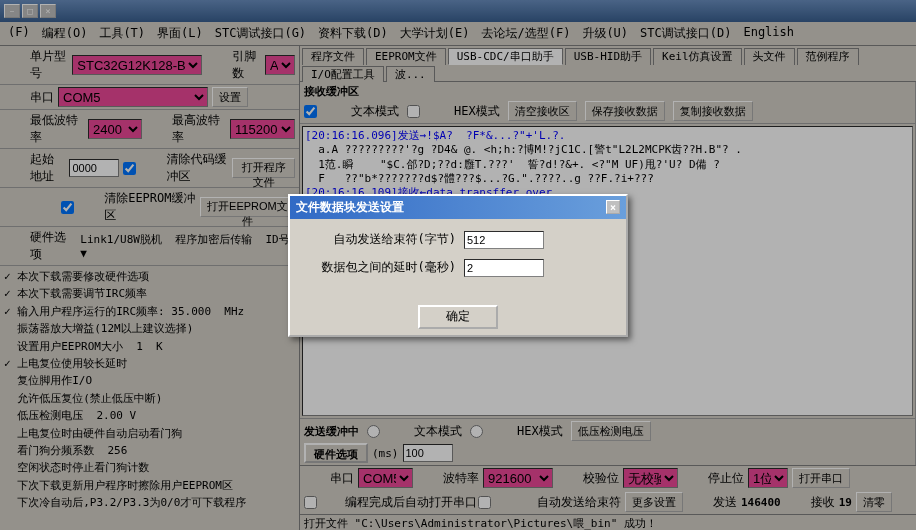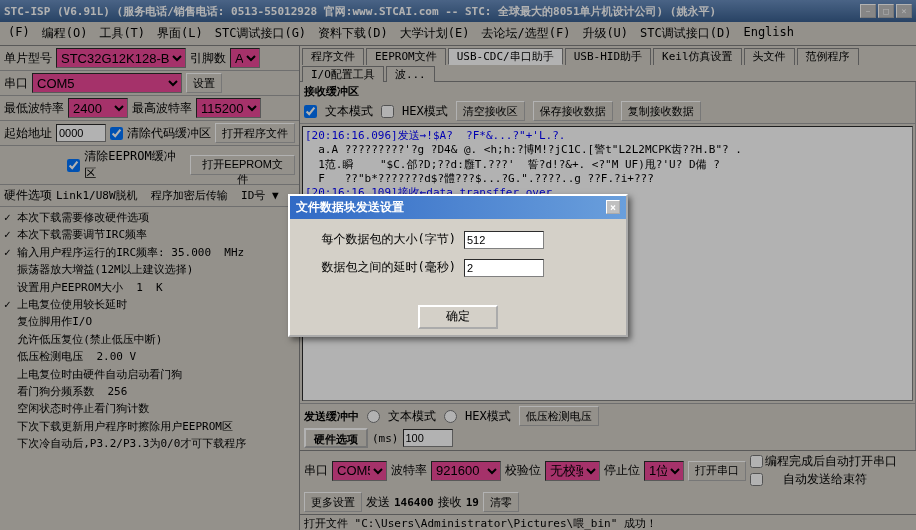--- a/index.html
+++ b/index.html
@@ -78,21 +78,21 @@
     }
     
     .toolbar-row {
       display: flex;
       align-items: center;
       padding: 2px 4px;
       gap: 4px;
       border-bottom: 1px solid #a0a0a0;
       background: #d4d0c8;
     }
-    label { font-size: 12px; }
+    label { font-size: 12px; margin-left: 26px; }
     select {
       font-size: 13px;
       background: #ec4899;
       border: 1px inset #808080;
       height: 20px;
     }
     input[type="text"] {
       font-size: 11px;
       background: white;
       border: 1px inset #808080;
@@ -244,21 +244,20 @@
       background: #d4d0c8;
       padding: 1px 4px;
       font-size: 11px;
       border-top: 1px solid #808080;
     }
   </style>
 </head>
 <body>
 
 <div class="title-bar">
-  <span class="title-bar-text">STC-ISP (V6.91L) (服务电话/销售电话: 0513-55012928  官网:www.STCAI.com  -- STC: 全球最大的8051单片机设计公司) (姚永平)</span>
   <div class="title-bar-buttons">
     <div class="title-btn">－</div>
     <div class="title-btn">□</div>
     <div class="title-btn">×</div>
   </div>
 </div>
 
 <div class="menu-bar">
   <span class="menu-item">(F)</span>
   <span class="menu-item">编程(O)</span>
@@ -412,21 +411,21 @@
       </select>
       <label>校验位</label>
       <select style="width:55px">
         <option>无校验</option>
       </select>
       <label>停止位</label>
       <select style="width:40px">
         <option>1位</option>
       </select>
       <button class="btn">打开串口</button>
-      <div style="display:flex;flex-direction:column;gap:1px;">
+      <div style="display:flex;flex-direction:row;gap:1px;">
         <div style="display:flex;align-items:center;gap:2px;">
           <input type="checkbox" style="">
           <label>编程完成后自动打开串口</label>
         </div>
         <div style="display:flex;align-items:center;gap:20px;">
           <input type="checkbox" style="">
           <label>自动发送给束符</label>
         </div>
       </div>
       <button class="btn">更多设置</button>
@@ -444,21 +443,21 @@
 </div>
 
 <div class="dialog-overlay">
   <div class="dialog">
     <div class="dialog-title">
       <span>文件数据块发送设置</span>
       <div class="dialog-close">×</div>
     </div>
     <div class="dialog-body">
       <div class="dialog-row">
-        <span class="dialog-label">每个数据包的大小(字节)</span>
+        <span class="dialog-label">自动发送给束符(字节)</span>
         <input class="dialog-input" type="text" value="512" style="">
       </div>
       <div class="dialog-row">
         <span class="dialog-label">数据包之间的延时(毫秒)</span>
         <input class="dialog-input" type="text" value="2" style="">
       </div>
     </div>
     <div class="dialog-footer">
       <button class="dialog-ok-btn">确定</button>
     </div>

